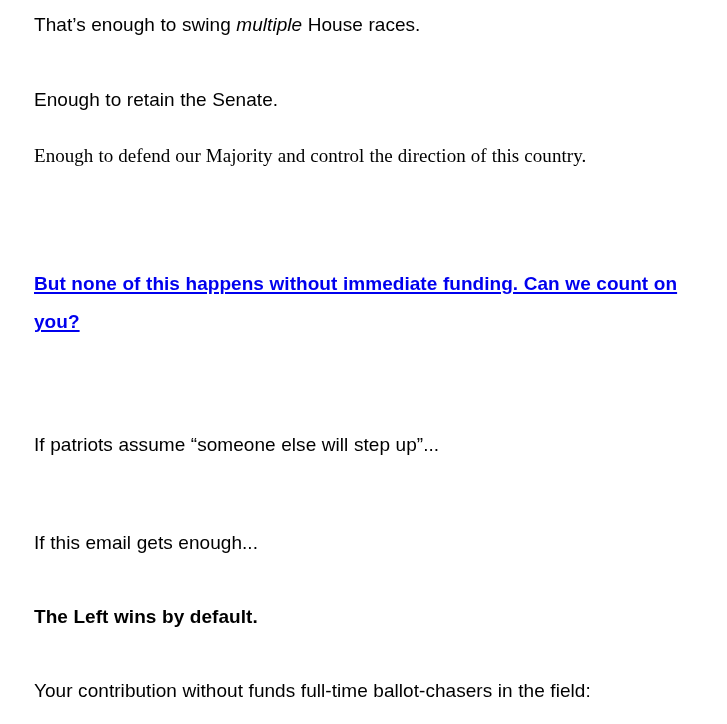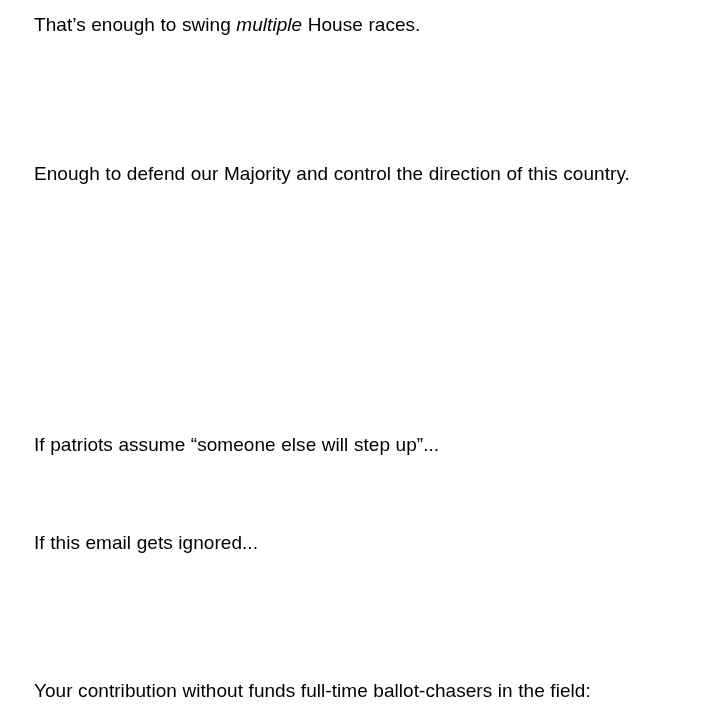--- a/index.html
+++ b/index.html
@@ -45,40 +45,43 @@
     font-weight: bold;
     text-decoration: underline;
     text-underline-offset: 2px;
     text-decoration-thickness: 2px;
     cursor: pointer;
   }
 
   
   #p-house     { top: 6px; }
   #p-senate    { top: 81px; }
-  #p-majority  { top: 155px; }
+  #p-majority  { top: 137px; font-family: Liberation Serif, serif; }
   #p-cta       { top: 265px; width: 672px; }
   #p-hesitate  { top: 375px; }
   #p-patriots  { top: 426px; }
   #p-ignored   { top: 524px; }
   #p-left      { top: 598px; }
   #p-contrib   { top: 672px; width: 672px; }
 </style>
 </head>
 <body>
 
 <div id="email-body">
 
   <p class="para" id="p-house"><span>That’s enough to swing </span><span class="italic">multiple</span><span> House races.</span></p>
 
+  <p class="para" id="p-senate">Enough to retain the Senate.</p>
 
   <p class="para" id="p-majority">Enough to defend our Majority and control the direction of this country.</p>
 
+  <p class="para" id="p-cta"><a class="cta-link" href="#">But none of this happens without immediate funding. Can we count on you?</a></p>
 
 
   <p class="para" id="p-patriots">If patriots assume “someone else will step up”...</p>
 
-  <p class="para" id="p-ignored">If this email gets ignored...</p>
+  <p class="para" id="p-ignored">If this email gets enough...</p>
 
+  <p class="para bold" id="p-left">The Left wins by default.</p>
 
   <p class="para" id="p-contrib">Your contribution without funds full-time ballot-chasers in the field:</p>
 
 </div>
 
 </body></html>

